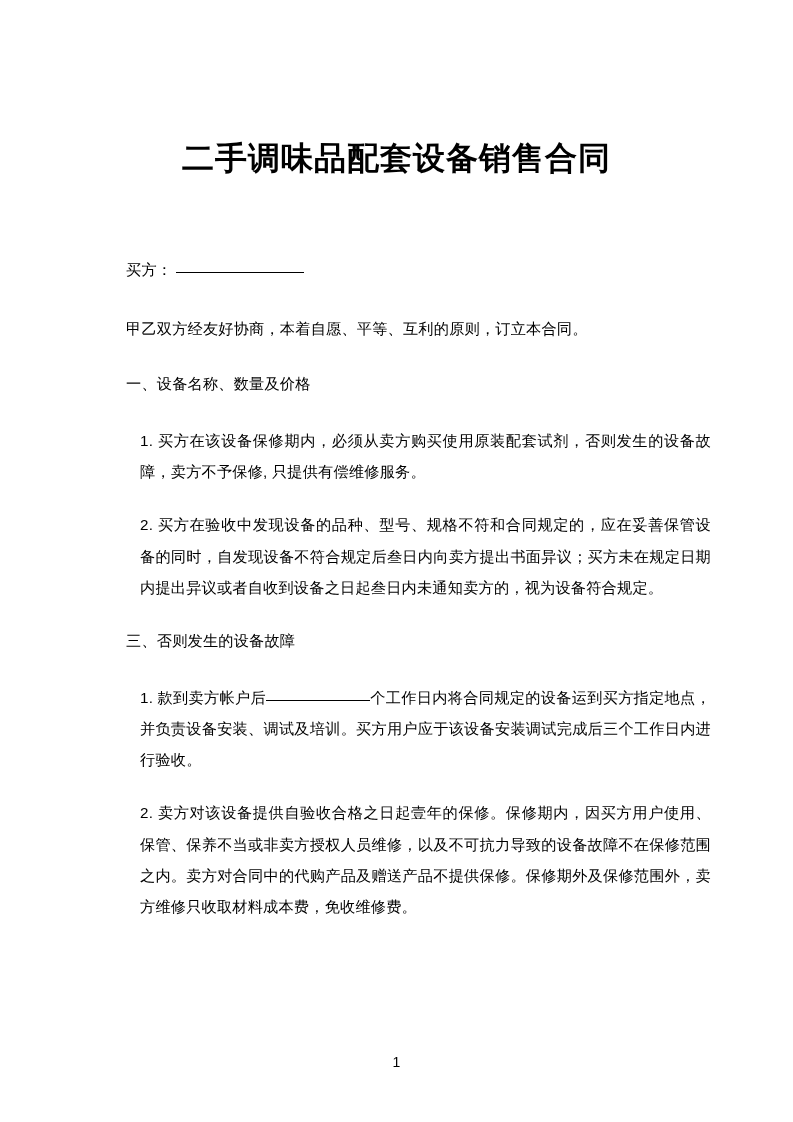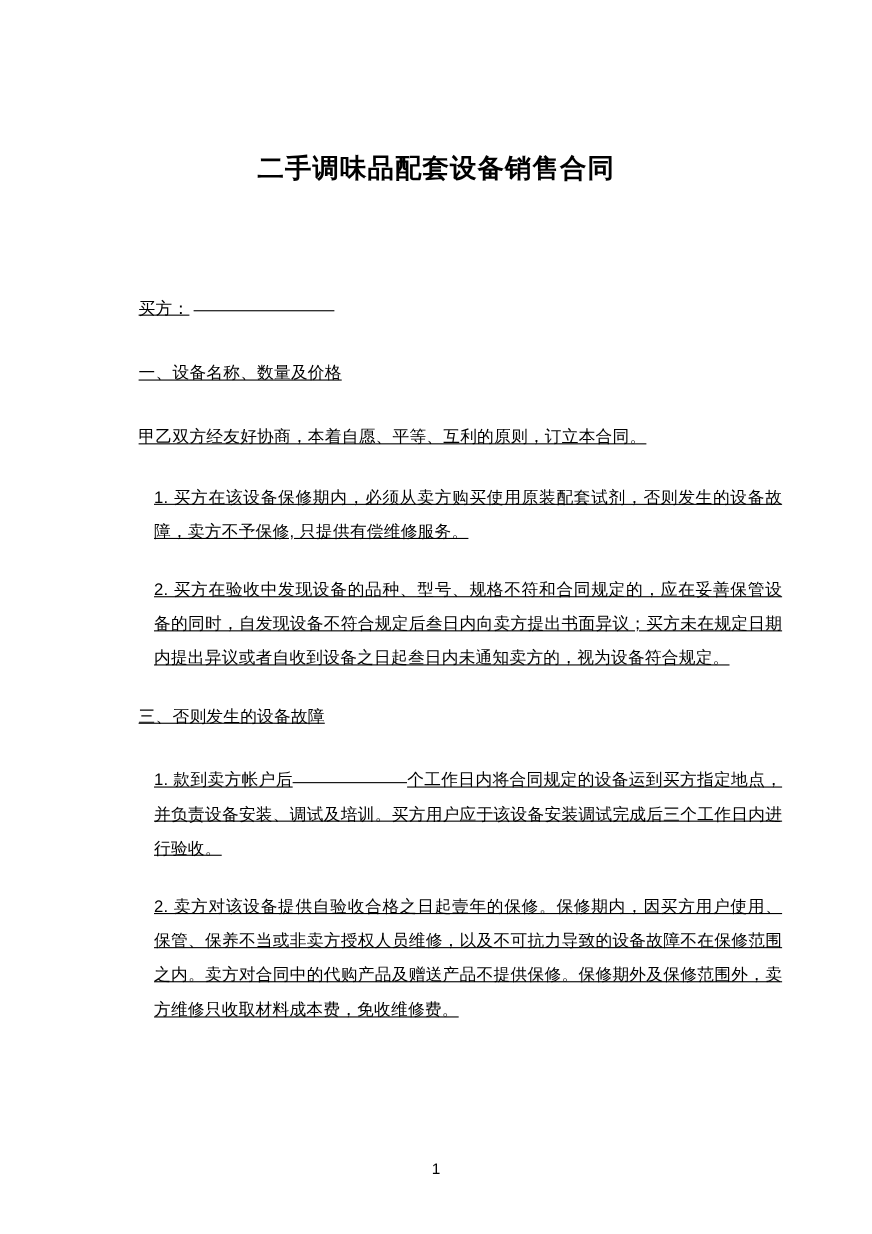--- a/index.html
+++ b/index.html
@@ -17,32 +17,31 @@
   }
   .page {
     width: 793px;
     height: 1122px;
     box-sizing: border-box;
     padding: 0;
     position: relative;
   }
   .doc-title {
     text-align: center;
-    font-size: 24px;
+    font-size: 32px;
     font-weight: bold;
     letter-spacing: 1px;
     margin: 0;
     padding-top: 138px;
     line-height: 1.3;
   }
   .body-block {
-    margin-top: 96px;
+    margin-top: 74px;
     padding-left: 126px;
     padding-right: 82px;
-    text-decoration: underline;
   }
   .para {
     font-size: 15.2px;
     line-height: 2.05;
     margin: 0 0 22px 0;
     text-align: justify;
     letter-spacing: 0.2px;
   }
   .para.party {
     margin-bottom: 28px;
@@ -86,23 +85,23 @@
 
   <h1 class="doc-title">二手调味品配套设备销售合同</h1>
 
   <div class="body-block">
 
     <p class="para party">
       <span>买方：</span><span class="blank-line"></span>
     </p>
 
 
+    <p class="para tight">甲乙双方经友好协商，本着自愿、平等、互利的原则，订立本合同。</p>
+
     <p class="para section">一、设备名称、数量及价格</p>
-
-    <p class="para tight">甲乙双方经友好协商，本着自愿、平等、互利的原则，订立本合同。</p>
 
 
     <p class="para indent">1. 买方在该设备保修期内，必须从卖方购买使用原装配套试剂，否则发生的设备故障，卖方不予保修, 只提供有偿维修服务。</p>
 
     <p class="para indent">2. 买方在验收中发现设备的品种、型号、规格不符和合同规定的，应在妥善保管设备的同时，自发现设备不符合规定后叁日内向卖方提出书面异议；买方未在规定日期内提出异议或者自收到设备之日起叁日内未通知卖方的，视为设备符合规定。</p>
 
     <p class="para section">三、否则发生的设备故障</p>
 
     <p class="para indent">
       <span>1. 款到卖方帐户后</span><span class="blank-line short"></span><span>个工作日内将合同规定的设备运到买方指定地点，并负责设备安装、调试及培训。买方用户应于该设备安装调试完成后三个工作日内进行验收。</span>

